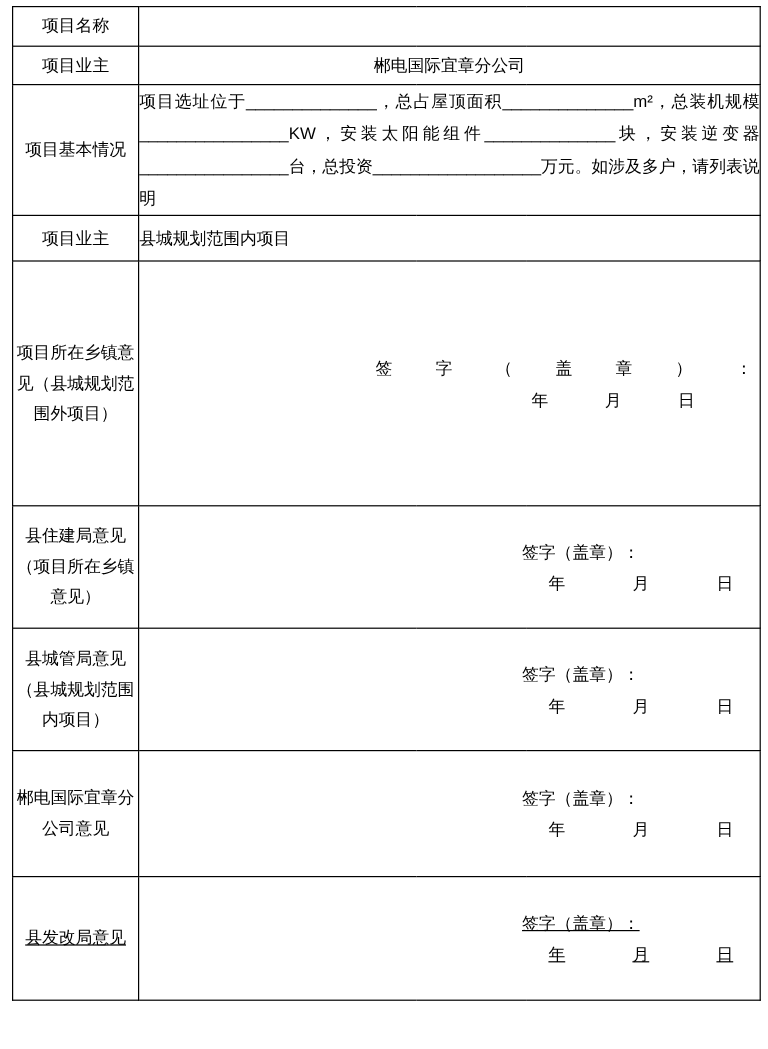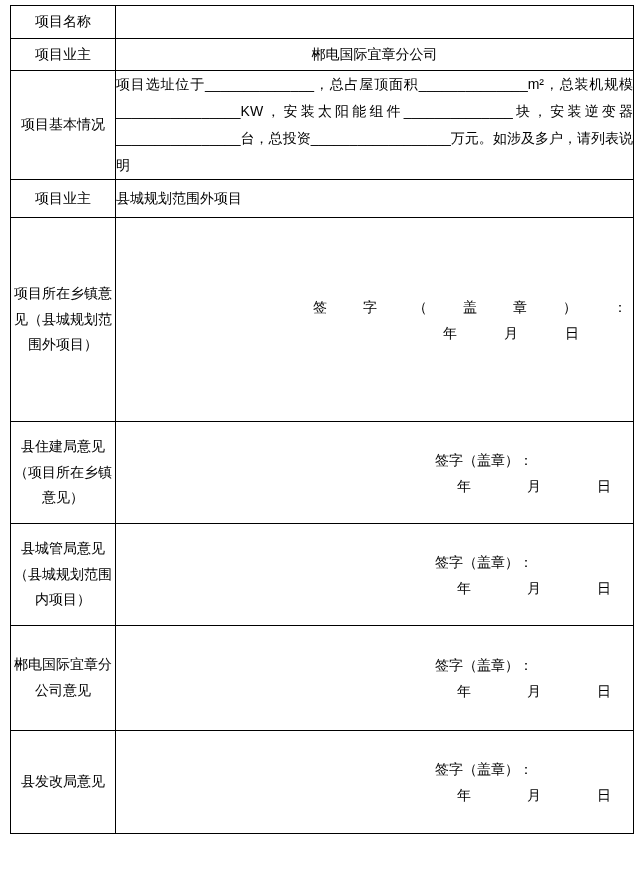--- a/index.html
+++ b/index.html
@@ -72,21 +72,21 @@
 
   tr.r-name    { height: 33px; }
   tr.r-owner   { height: 32px; }
   tr.r-basic   { height: 107px; }
   tr.r-cat     { height: 38px; }
   tr.r-contact { height: 37px; }
   tr.r-op0     { height: 204px; margin-left: 46px; }
   tr.r-op1     { height: 102px; }
   tr.r-op2     { height: 102px; margin-top: 10px; }
   tr.r-op3     { height: 105px; }
-  tr.r-op4     { height: 103px; }
+  tr.r-op4     { height: 103px; text-decoration: underline; }
 </style>
 </head>
 <body>
 
 <table class="form-table">
   <colgroup>
     <col style="width:105px">
     <col style="width:231px">
     <col style="width:92px">
     <col style="width:195px">
@@ -103,21 +103,21 @@
     <td class="value-cell value-center" colspan="3">郴电国际宜章分公司</td>
   </tr>
 
   <tr class="r-basic">
     <td class="label-cell">项目基本情况</td>
     <td class="para-cell" colspan="3">项目选址位于______________，总占屋顶面积______________m²，总装机规模________________KW，安装太阳能组件______________块，安装逆变器________________台，总投资__________________万元。如涉及多户，请列表说明</td>
   </tr>
 
   <tr class="r-cat">
     <td class="label-cell">项目业主</td>
-    <td class="value-cell" colspan="3">县城规划范围外项目</td>
+    <td class="value-cell" colspan="3">县城规划范围内项目</td>
   </tr>
 
 
   <tr class="r-op0">
     <td class="label-cell">项目所在乡镇意见（县城规划范围外项目）</td>
     <td class="opinion-cell" colspan="3">
       <div class="sig-line spread"><span class="spread-inner">签字（盖章）：</span></div>
       <div class="date-line spread">
         <span>年</span><span>月</span><span>日</span>
       </div>

